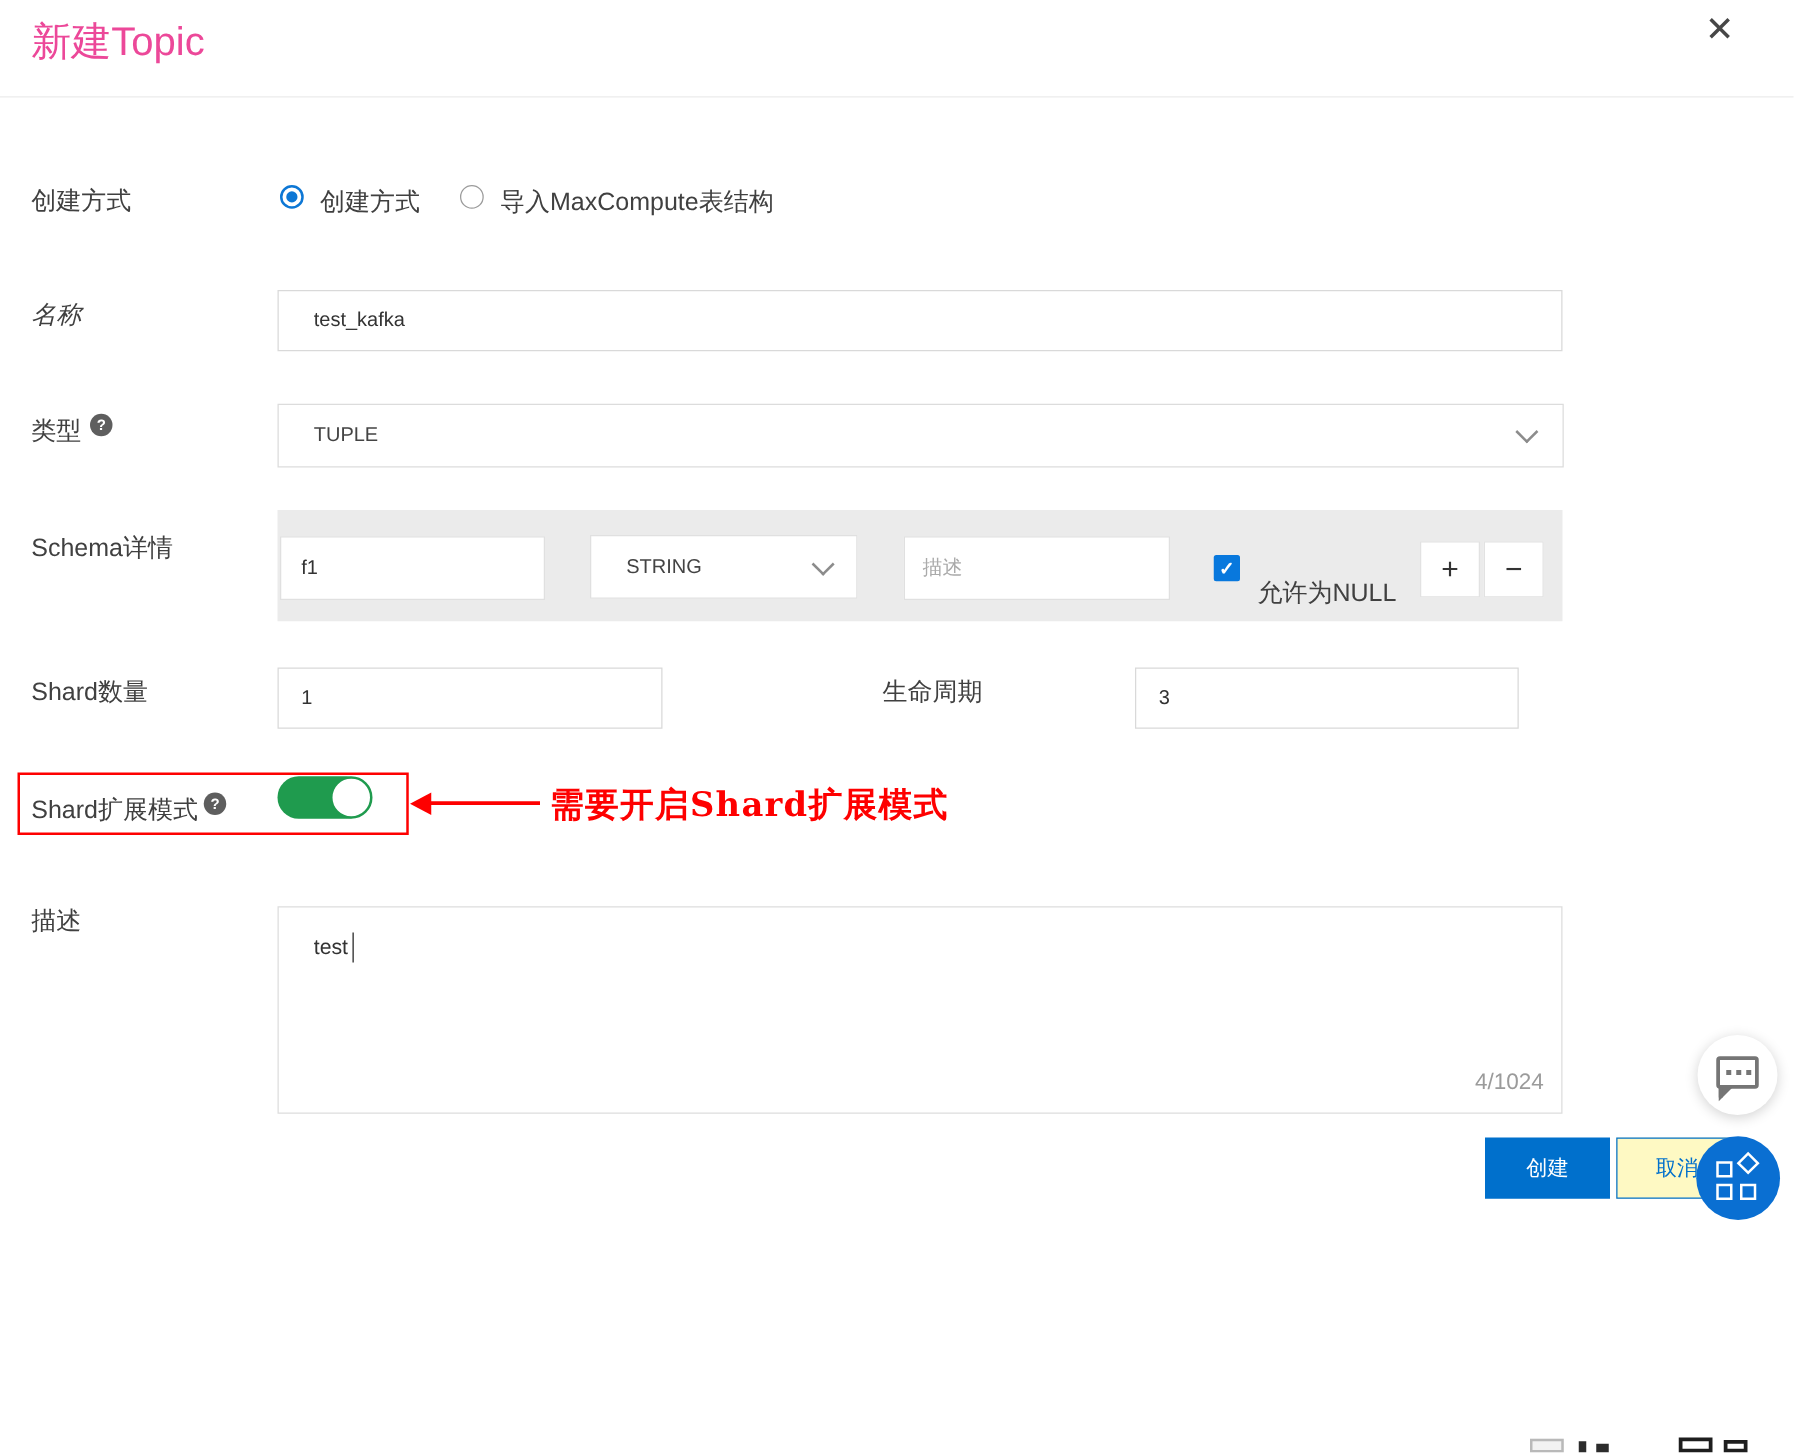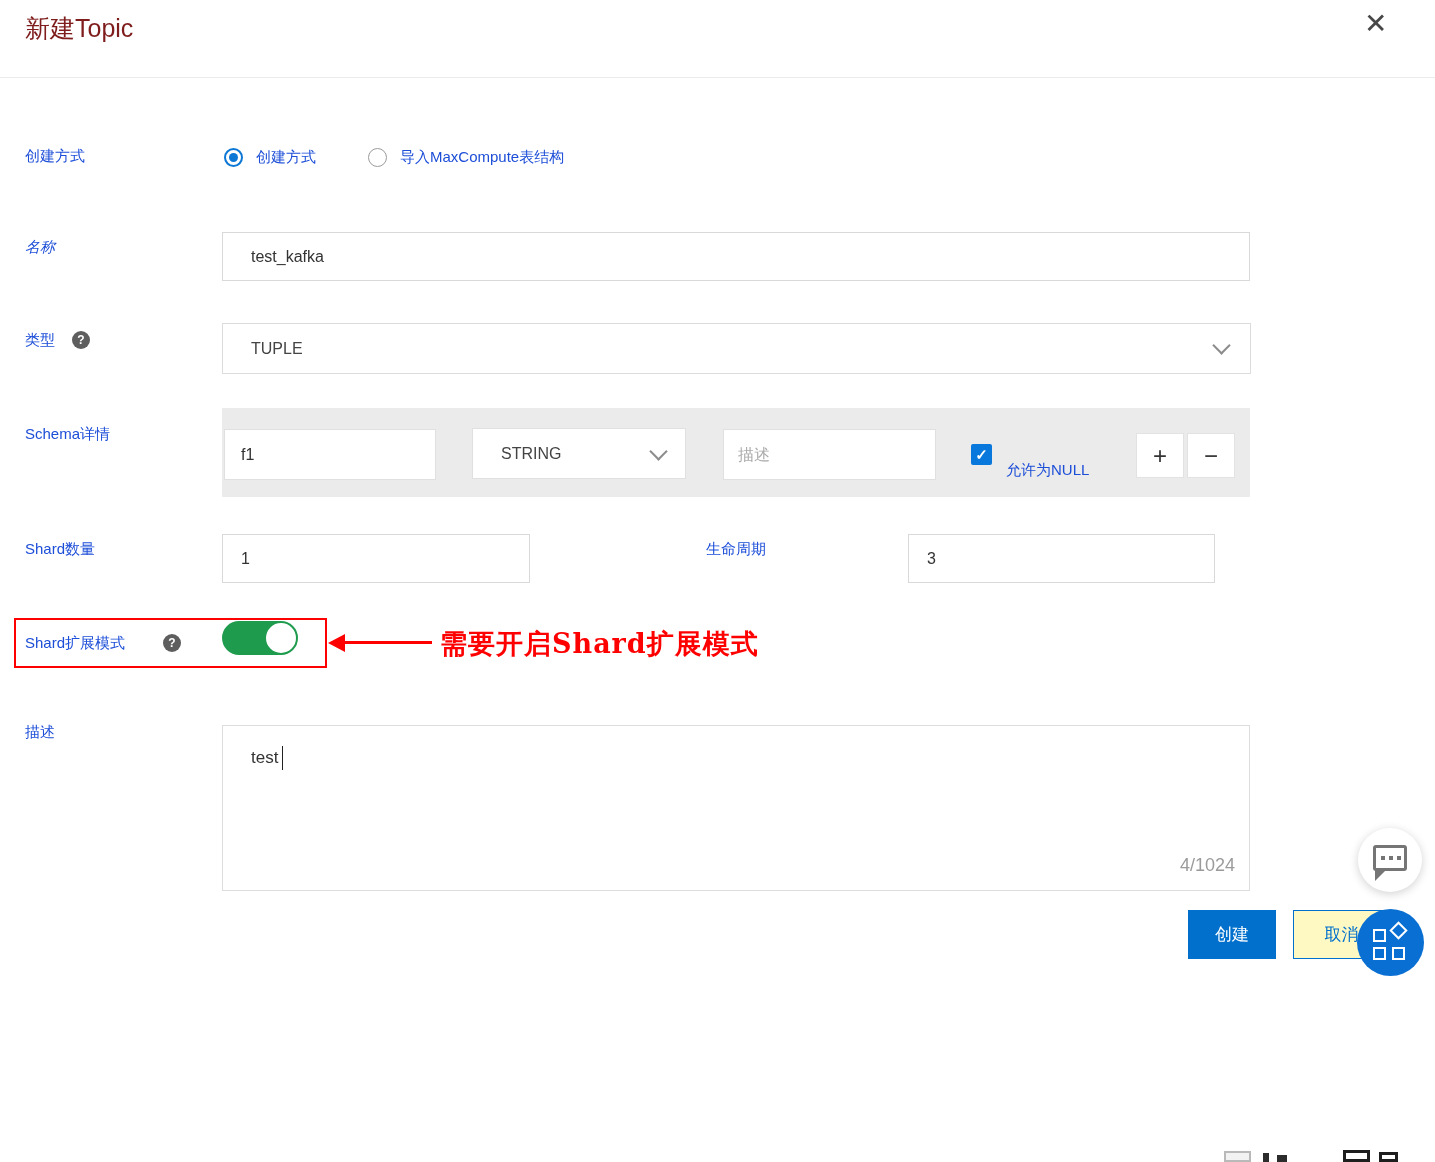--- a/index.html
+++ b/index.html
@@ -7,26 +7,26 @@
   body {
     position:relative;
     background:#ffffff;
     font-family:"Liberation Sans", sans-serif;
     color:#333;
     overflow:hidden;
   }
   .abs { position:absolute; }
 
   
-  .dlg-title { left:25px; top:12px; font-size:25px; color:#7f1d1d; }
+  .dlg-title { left:25px; top:12px; font-size:32px; color:#ec4899; }
   .close-btn { left:1364px; top:10px; font-size:28px; color:#474747; cursor:pointer; line-height:1; }
   .header-divider { left:0; top:77px; width:1435px; height:1px; background:#ebebeb; }
 
   
-  .f-label { font-size:15px; color:#1d4ed8; white-space:nowrap; }
+  .f-label { font-size:20px; color:#404040; white-space:nowrap; }
   .txt-input {
     border:1px solid #d9d9d9; background:#fff; font-size:16px; color:#333;
     font-family:"Liberation Sans", sans-serif; outline:none;
   }
   .txt-input::placeholder { color:#aaa; }
   .select-box { border:1px solid #dcdcdc; background:#fff; cursor:pointer; }
   .select-text { position:absolute; left:28px; top:0; bottom:0; display:flex; align-items:center; font-size:16px; color:#444; }
   .chevron {
     position:absolute; width:13px; height:13px;
     border-right:2px solid #8c8c8c; border-bottom:2px solid #8c8c8c;
@@ -80,21 +80,21 @@
   }
 
   
   .desc-area { left:222px; top:725px; width:1028px; height:166px; border:1px solid #ddd; background:#fff; cursor:text; }
   .desc-text { position:absolute; left:28px; top:22px; font-size:17px; color:#333; }
   .caret { position:absolute; left:28px; top:20px; width:1px; height:24px; background:#222; transform:translateX(0); }
   .char-counter { position:absolute; right:14px; bottom:14px; font-size:18px; color:#9b9b9b; }
 
   
   .btn { height:49px; font-size:17px; display:flex; align-items:center; justify-content:center; cursor:pointer; }
-  .btn-primary { left:1188px; top:910px; width:88px; background:#0070cc; color:#fff; }
+  .btn-primary { left:1188px; top:910px; width:100px; background:#0070cc; color:#fff; }
   .btn-secondary { left:1293px; top:910px; width:97px; background:#fef9c3; border:1px solid #0070cc; color:#0070cc; }
 
   
   .fab-chat {
     left:1358px; top:828px; width:64px; height:64px; border-radius:50%; background:#fff;
     box-shadow:0 2px 10px rgba(0,0,0,0.18); cursor:pointer;
   }
   .chat-bubble {
     position:absolute; left:15px; top:17px; width:34px; height:26px;
     border:3px solid #757575; border-radius:3px;

